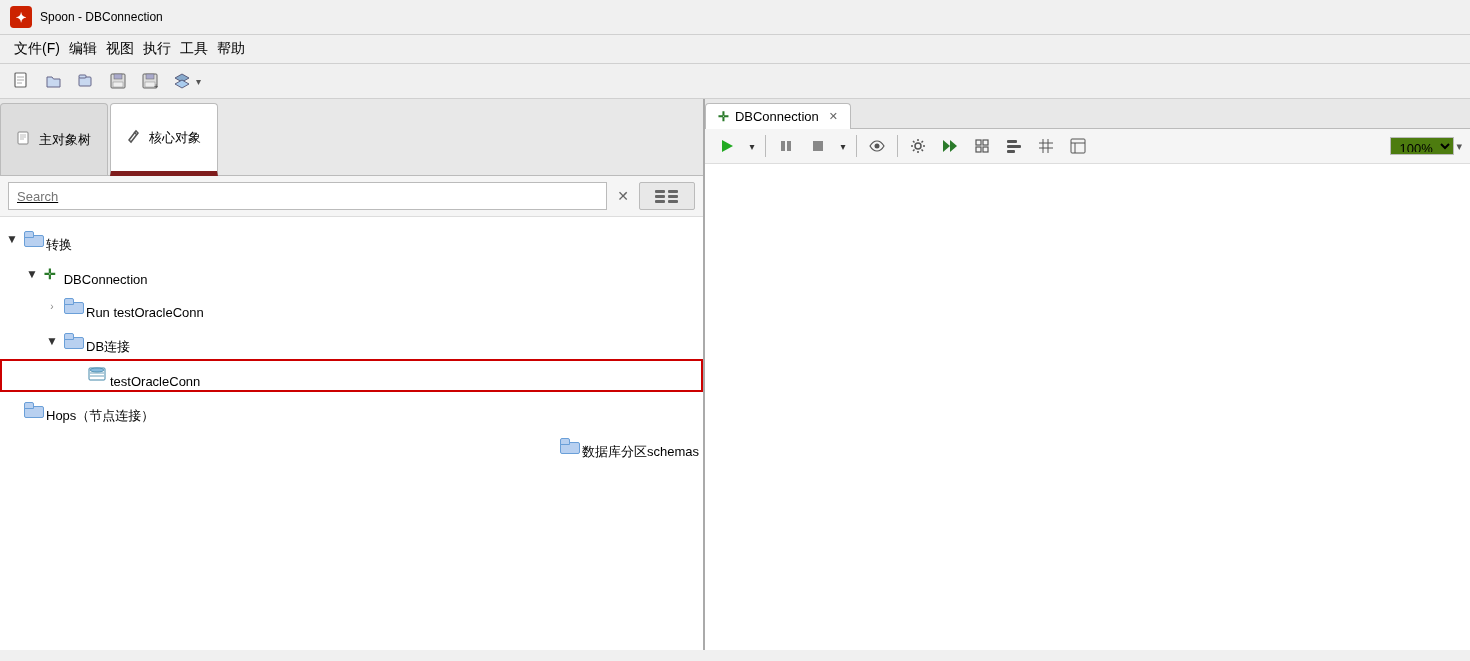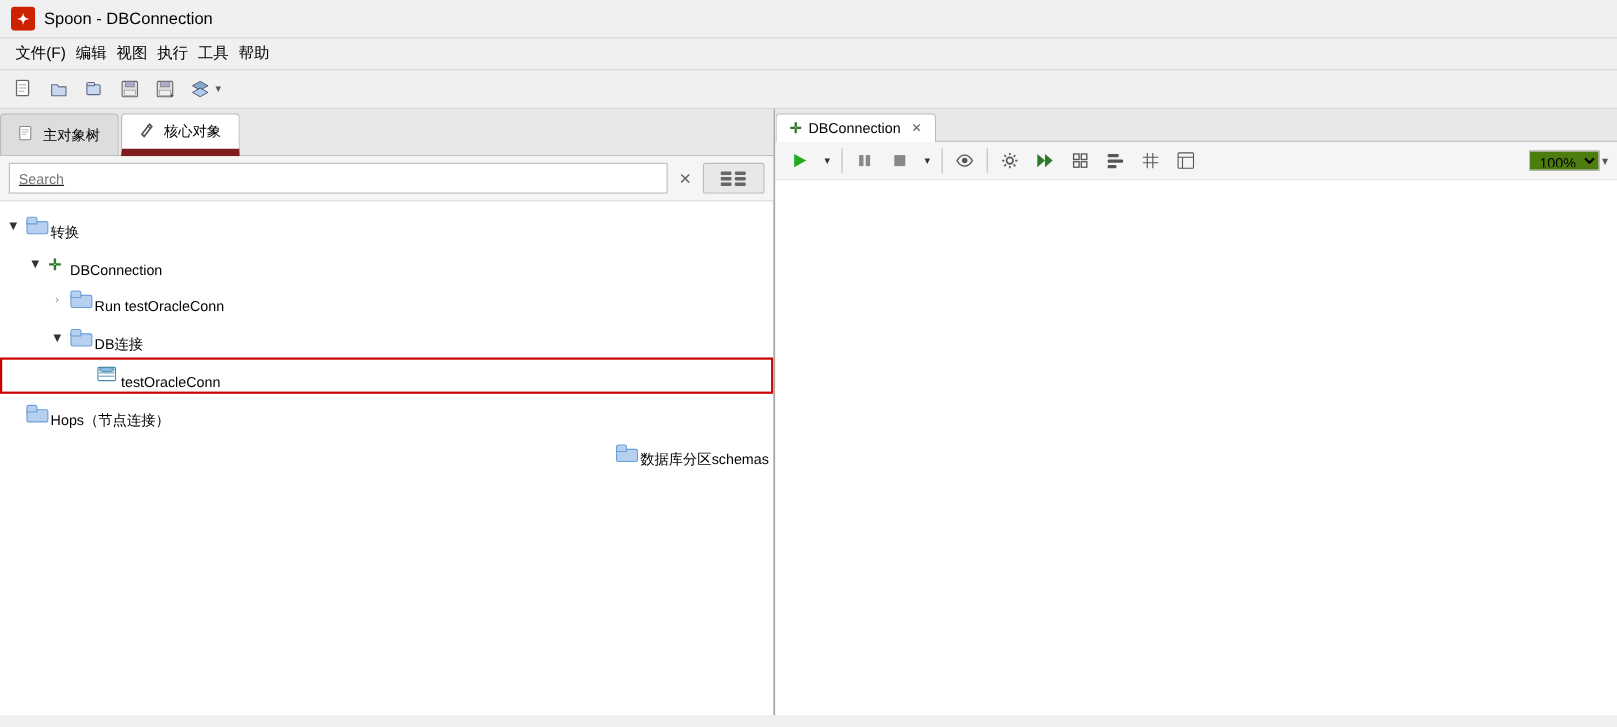--- a/index.html
+++ b/index.html
@@ -15,21 +15,21 @@
     
     .title-bar {
       background: #f0f0f0;
       padding: 6px 10px;
       display: flex;
       align-items: center;
       gap: 8px;
       border-bottom: 1px solid #d0d0d0;
     }
     .title-bar-text {
-      font-size: 15px;
+      font-size: 12px;
       font-weight: normal;
       color: #000;
     }
 
     
     .menu-bar {
       background: #f0f0f0;
       padding: 3px 10px;
       display: flex;
       gap: 1px;
@@ -86,35 +86,35 @@
     }
 
     
     .tab-bar {
       display: flex;
       background: #e8e8e8;
       border-bottom: 1px solid #bbb;
       padding-top: 4px;
     }
     .tab {
-      padding: 6px 16px;
+      padding: 24px 16px;
       cursor: pointer;
       border: 1px solid #bbb;
       border-bottom: none;
       background: #ddd;
       margin-right: 2px;
       display: flex;
       align-items: center;
       gap: 6px;
       font-size: 13px;
       border-radius: 4px 4px 0 0;
     }
     .tab.active {
       background: #fff;
-      border-bottom: 7px solid #7f1d1d;
+      border-bottom: 5px solid #7f1d1d;
       margin-bottom: -1px;
       z-index: 1;
     }
 
     
     .search-bar {
       display: flex;
       align-items: center;
       padding: 6px 8px;
       gap: 6px;

